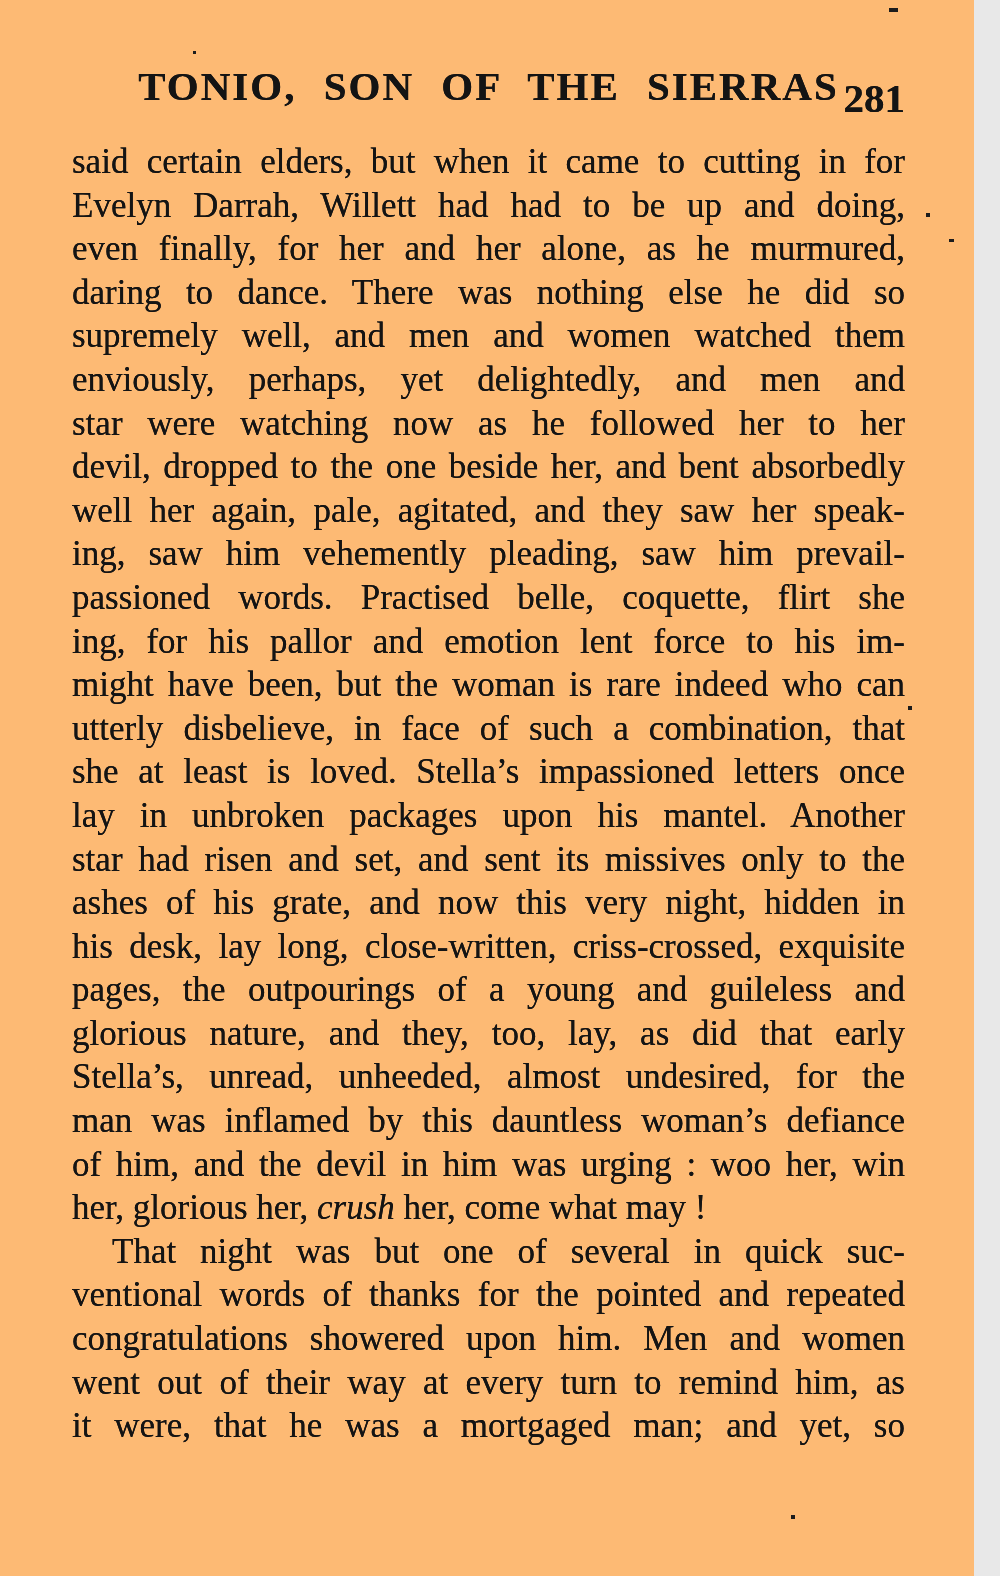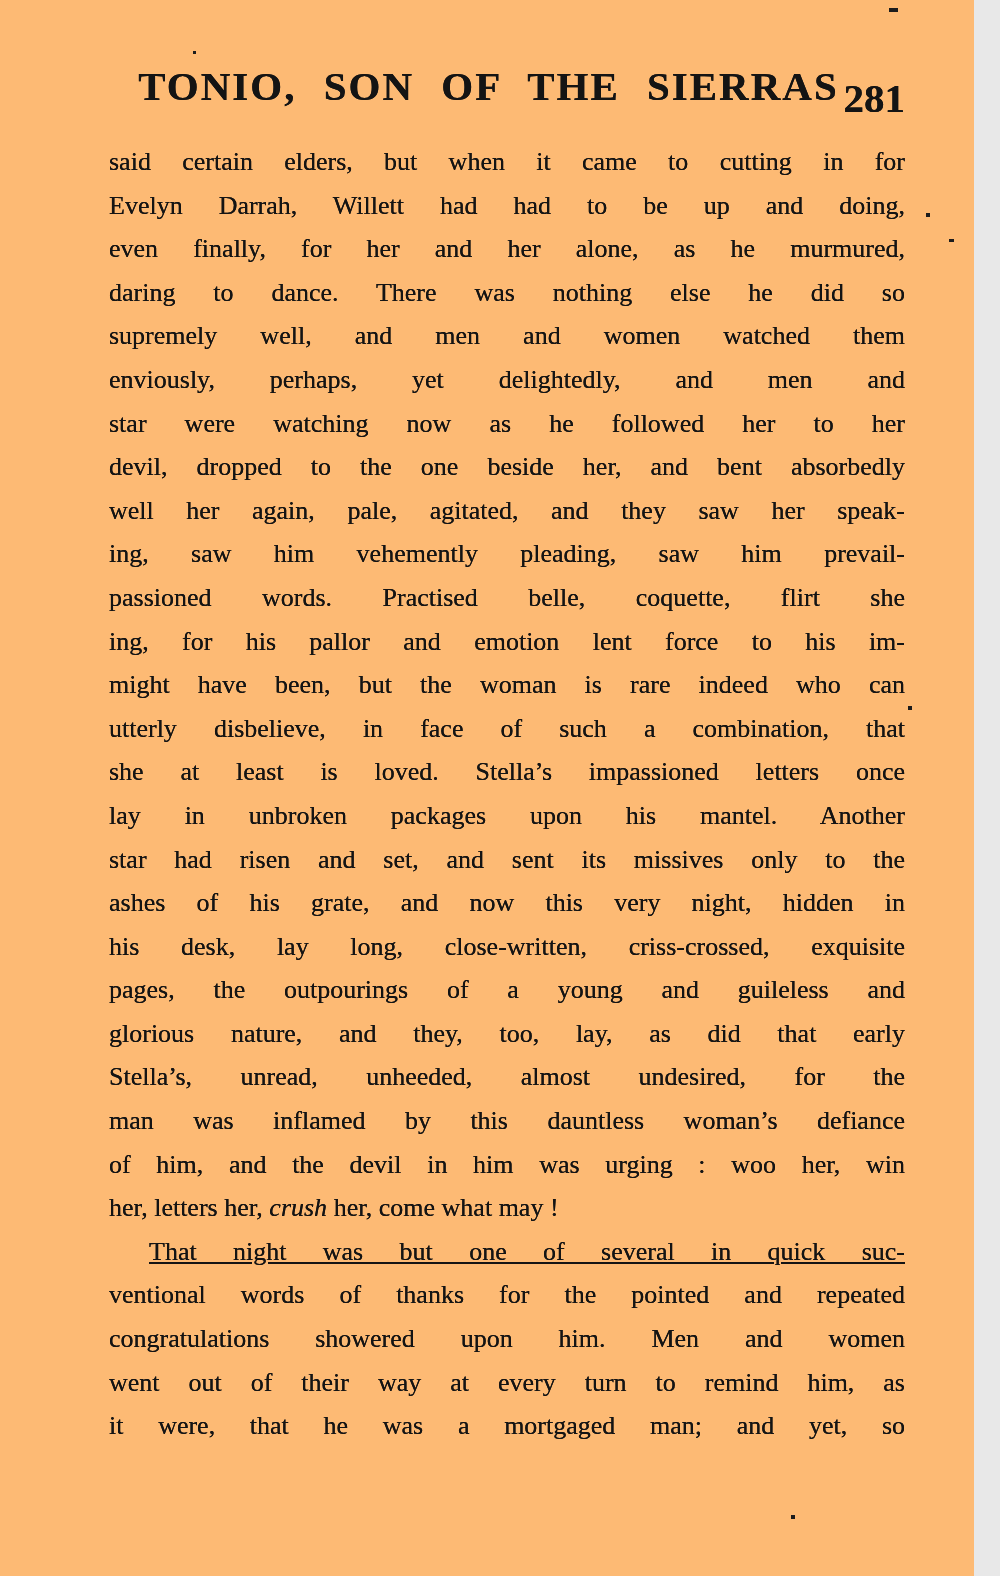--- a/index.html
+++ b/index.html
@@ -46,33 +46,31 @@
   }
   .body-text {
     position: absolute;
     left: 72px;
     top: 140px;
     width: 833px;
   }
   .line {
     height: 43.6px;
     line-height: 43.6px;
-    font-size: 26px;
+    font-size: 35px;
     text-align: justify;
     text-align-last: justify;
     white-space: normal;
     text-shadow: 0 0 0.45px currentColor;
-    margin-left: 37px;
   }
   .line.para-end {
     text-align-last: left;
   }
   .line.indent {
     text-indent: 40px;
-    text-decoration: underline;
   }
   .line em {
     font-style: italic;
   }
   .speck {
     position: absolute;
     background: #1c1c1c;
   }
 </style>
 </head>
@@ -103,21 +101,21 @@
       <div class="line"><span>she at least is loved.  Stella’s impassioned letters once</span></div>
       <div class="line"><span>lay in unbroken packages upon his mantel.  Another</span></div>
       <div class="line"><span>star had risen and set, and sent its missives only to the</span></div>
       <div class="line"><span>ashes of his grate, and now this very night, hidden in</span></div>
       <div class="line"><span>his desk, lay long, close-written, criss-crossed, exquisite</span></div>
       <div class="line"><span>pages, the outpourings of a young and guileless and</span></div>
       <div class="line"><span>glorious nature, and they, too, lay, as did that early</span></div>
       <div class="line"><span>Stella’s, unread, unheeded, almost undesired, for the</span></div>
       <div class="line"><span>man was inflamed by this dauntless woman’s defiance</span></div>
       <div class="line"><span>of him, and the devil in him was urging : woo her, win</span></div>
-      <div class="line para-end"><span>her, letters her, </span><em>crush</em><span> her, come what may !</span></div>
+      <div class="line para-end"><span>her, glorious her, </span><em>crush</em><span> her, come what may !</span></div>
       <div class="line indent"><span>That night was but one of several in quick suc-</span></div>
       <div class="line"><span>ventional words of thanks for the pointed and repeated</span></div>
       <div class="line"><span>congratulations showered upon him.  Men and women</span></div>
       <div class="line"><span>went out of their way at every turn to remind him, as</span></div>
       <div class="line"><span>it were, that he was a mortgaged man; and yet, so</span></div>
     </div>
 
   <div class="speck" style="left:889px; top:8px;  width:9px; height:4px;"></div>
   <div class="speck" style="left:193px; top:51px; width:3px; height:3px;"></div>
   <div class="speck" style="left:926px; top:213px; width:4px; height:4px;"></div>

